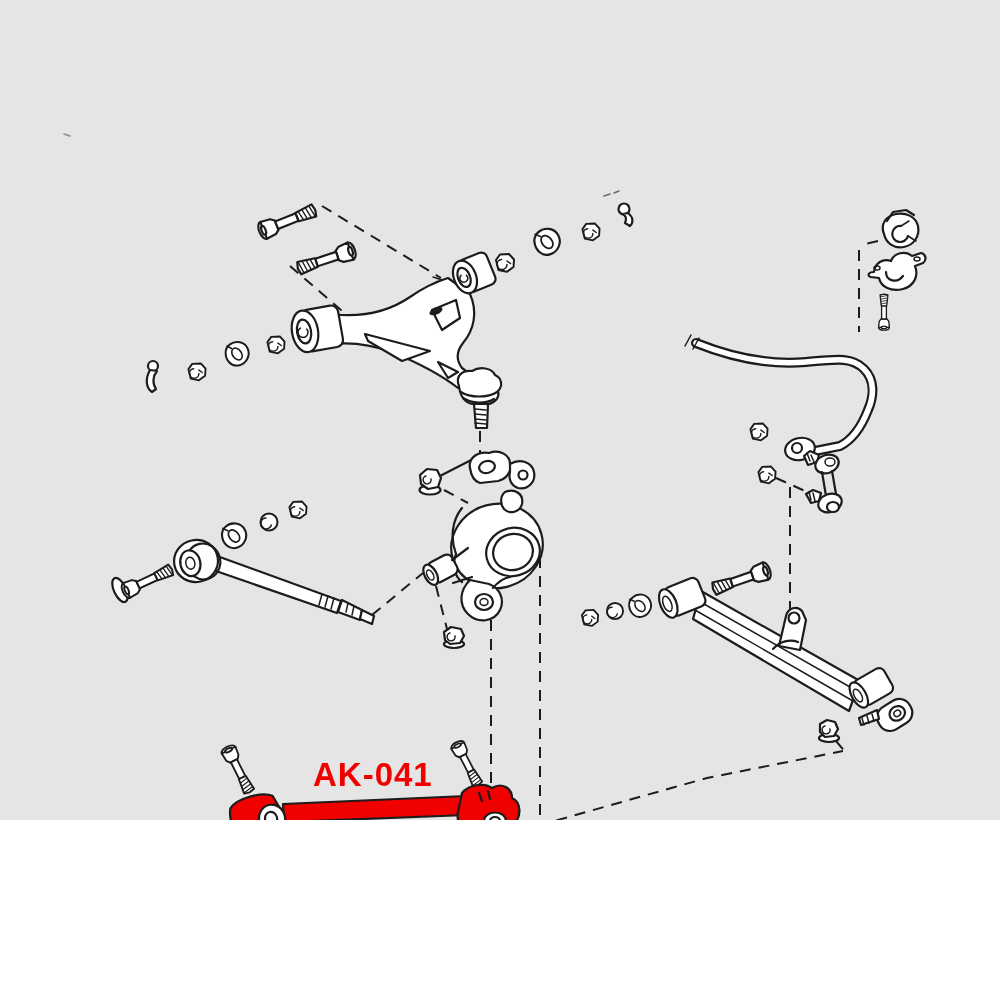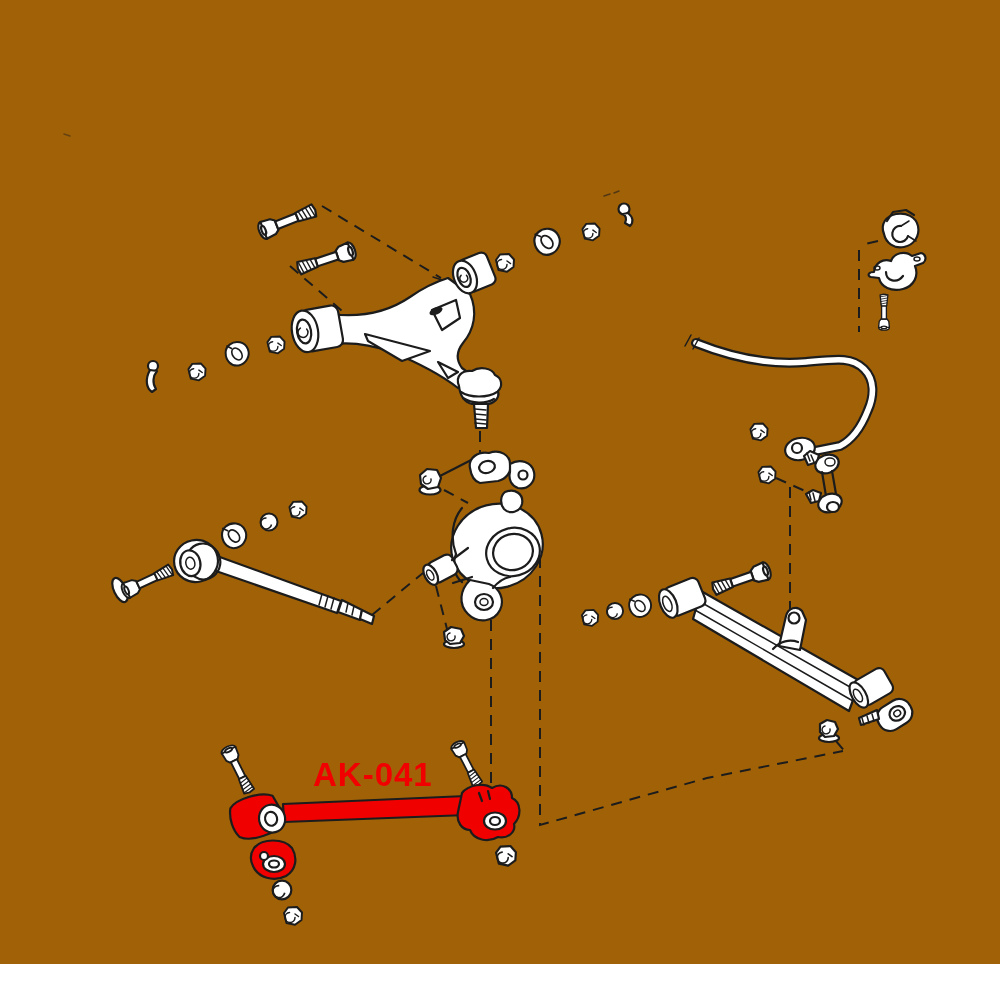--- a/index.html
+++ b/index.html
@@ -1,17 +1,17 @@
 <!DOCTYPE html>
 <html><head>
 <meta charset="utf-8">
 <style>
   html,body { margin:0; padding:0; background:#ffffff; }
   .canvas {
-    position:relative; width:1000px; height:964px; background:#a16207;
+    position:relative; width:1000px; height:820px; background:#e5e5e5;
     font-family:"Liberation Sans", sans-serif; overflow:hidden;
   }
   svg { display:block; width:1000px; height:1000px; }
   
   .k  { stroke:#1c1c1c; stroke-width:2.2; stroke-linecap:round; stroke-linejoin:round; }
   .t  { stroke-width:1.5; }
   .f-w { fill:#ffffff; }
   .f-n { fill:none; }
   .f-d { fill:#1c1c1c; }
   .dash { stroke:#1c1c1c; stroke-width:2; fill:none; stroke-dasharray:11 8; stroke-linecap:butt; }

